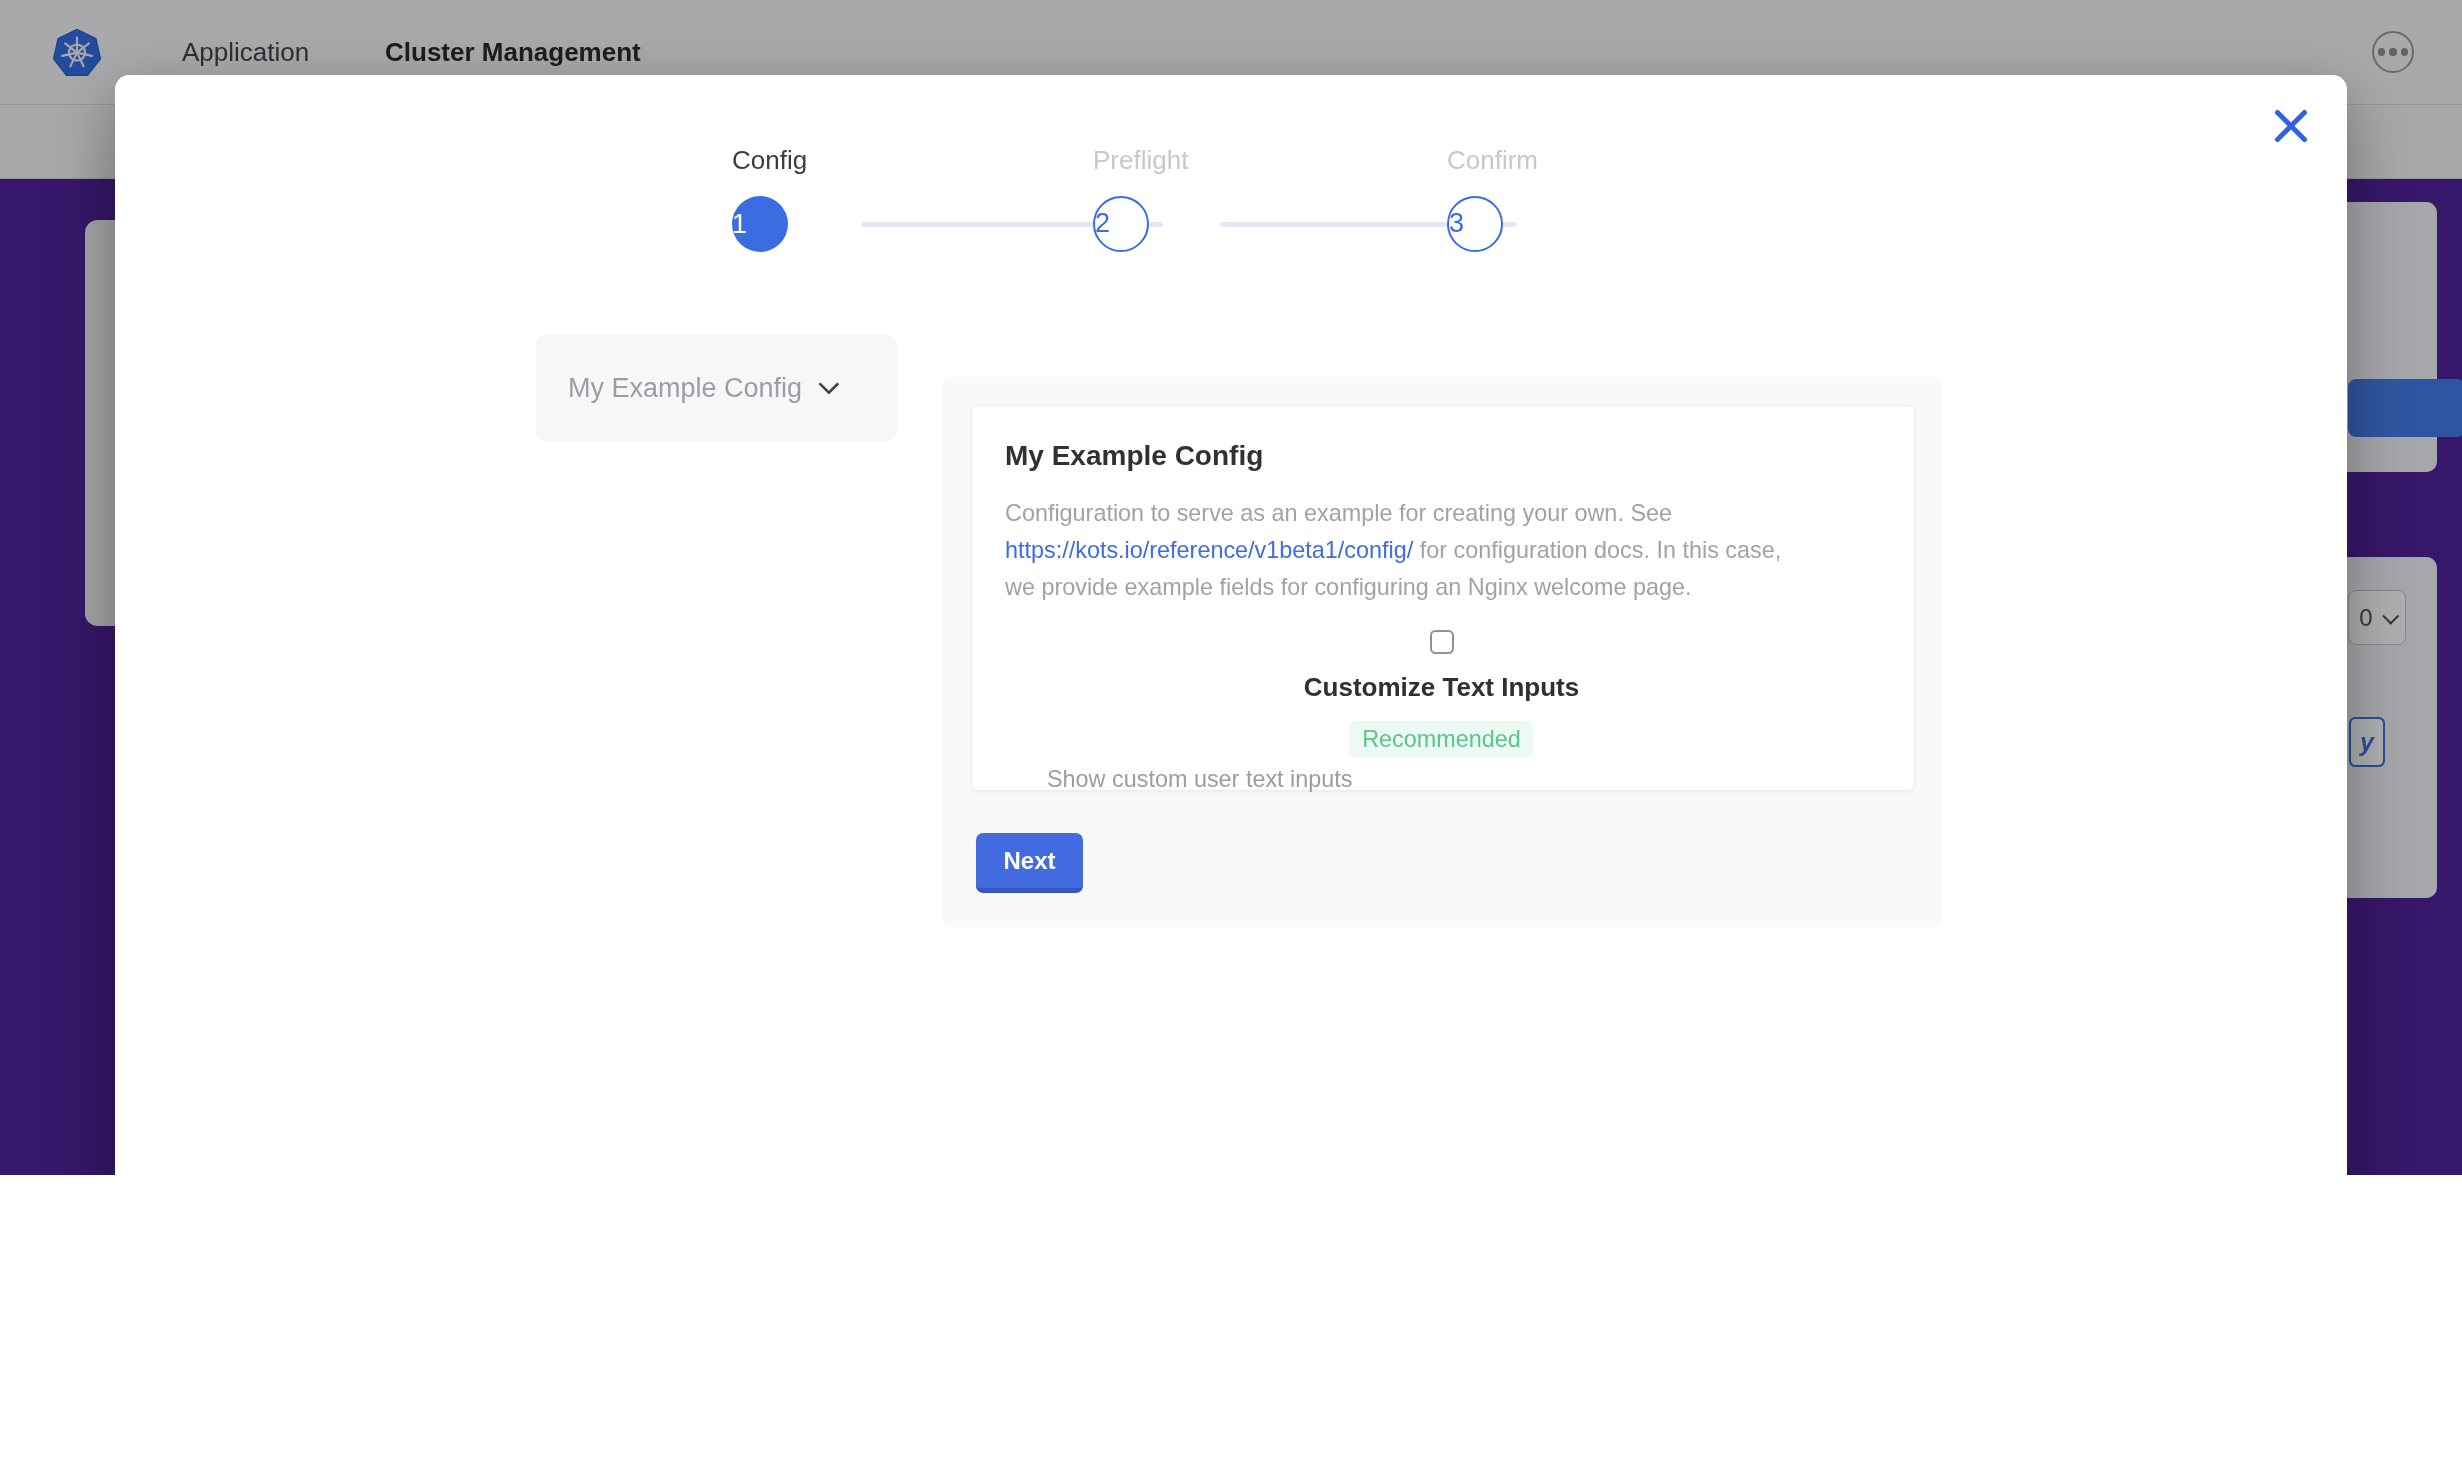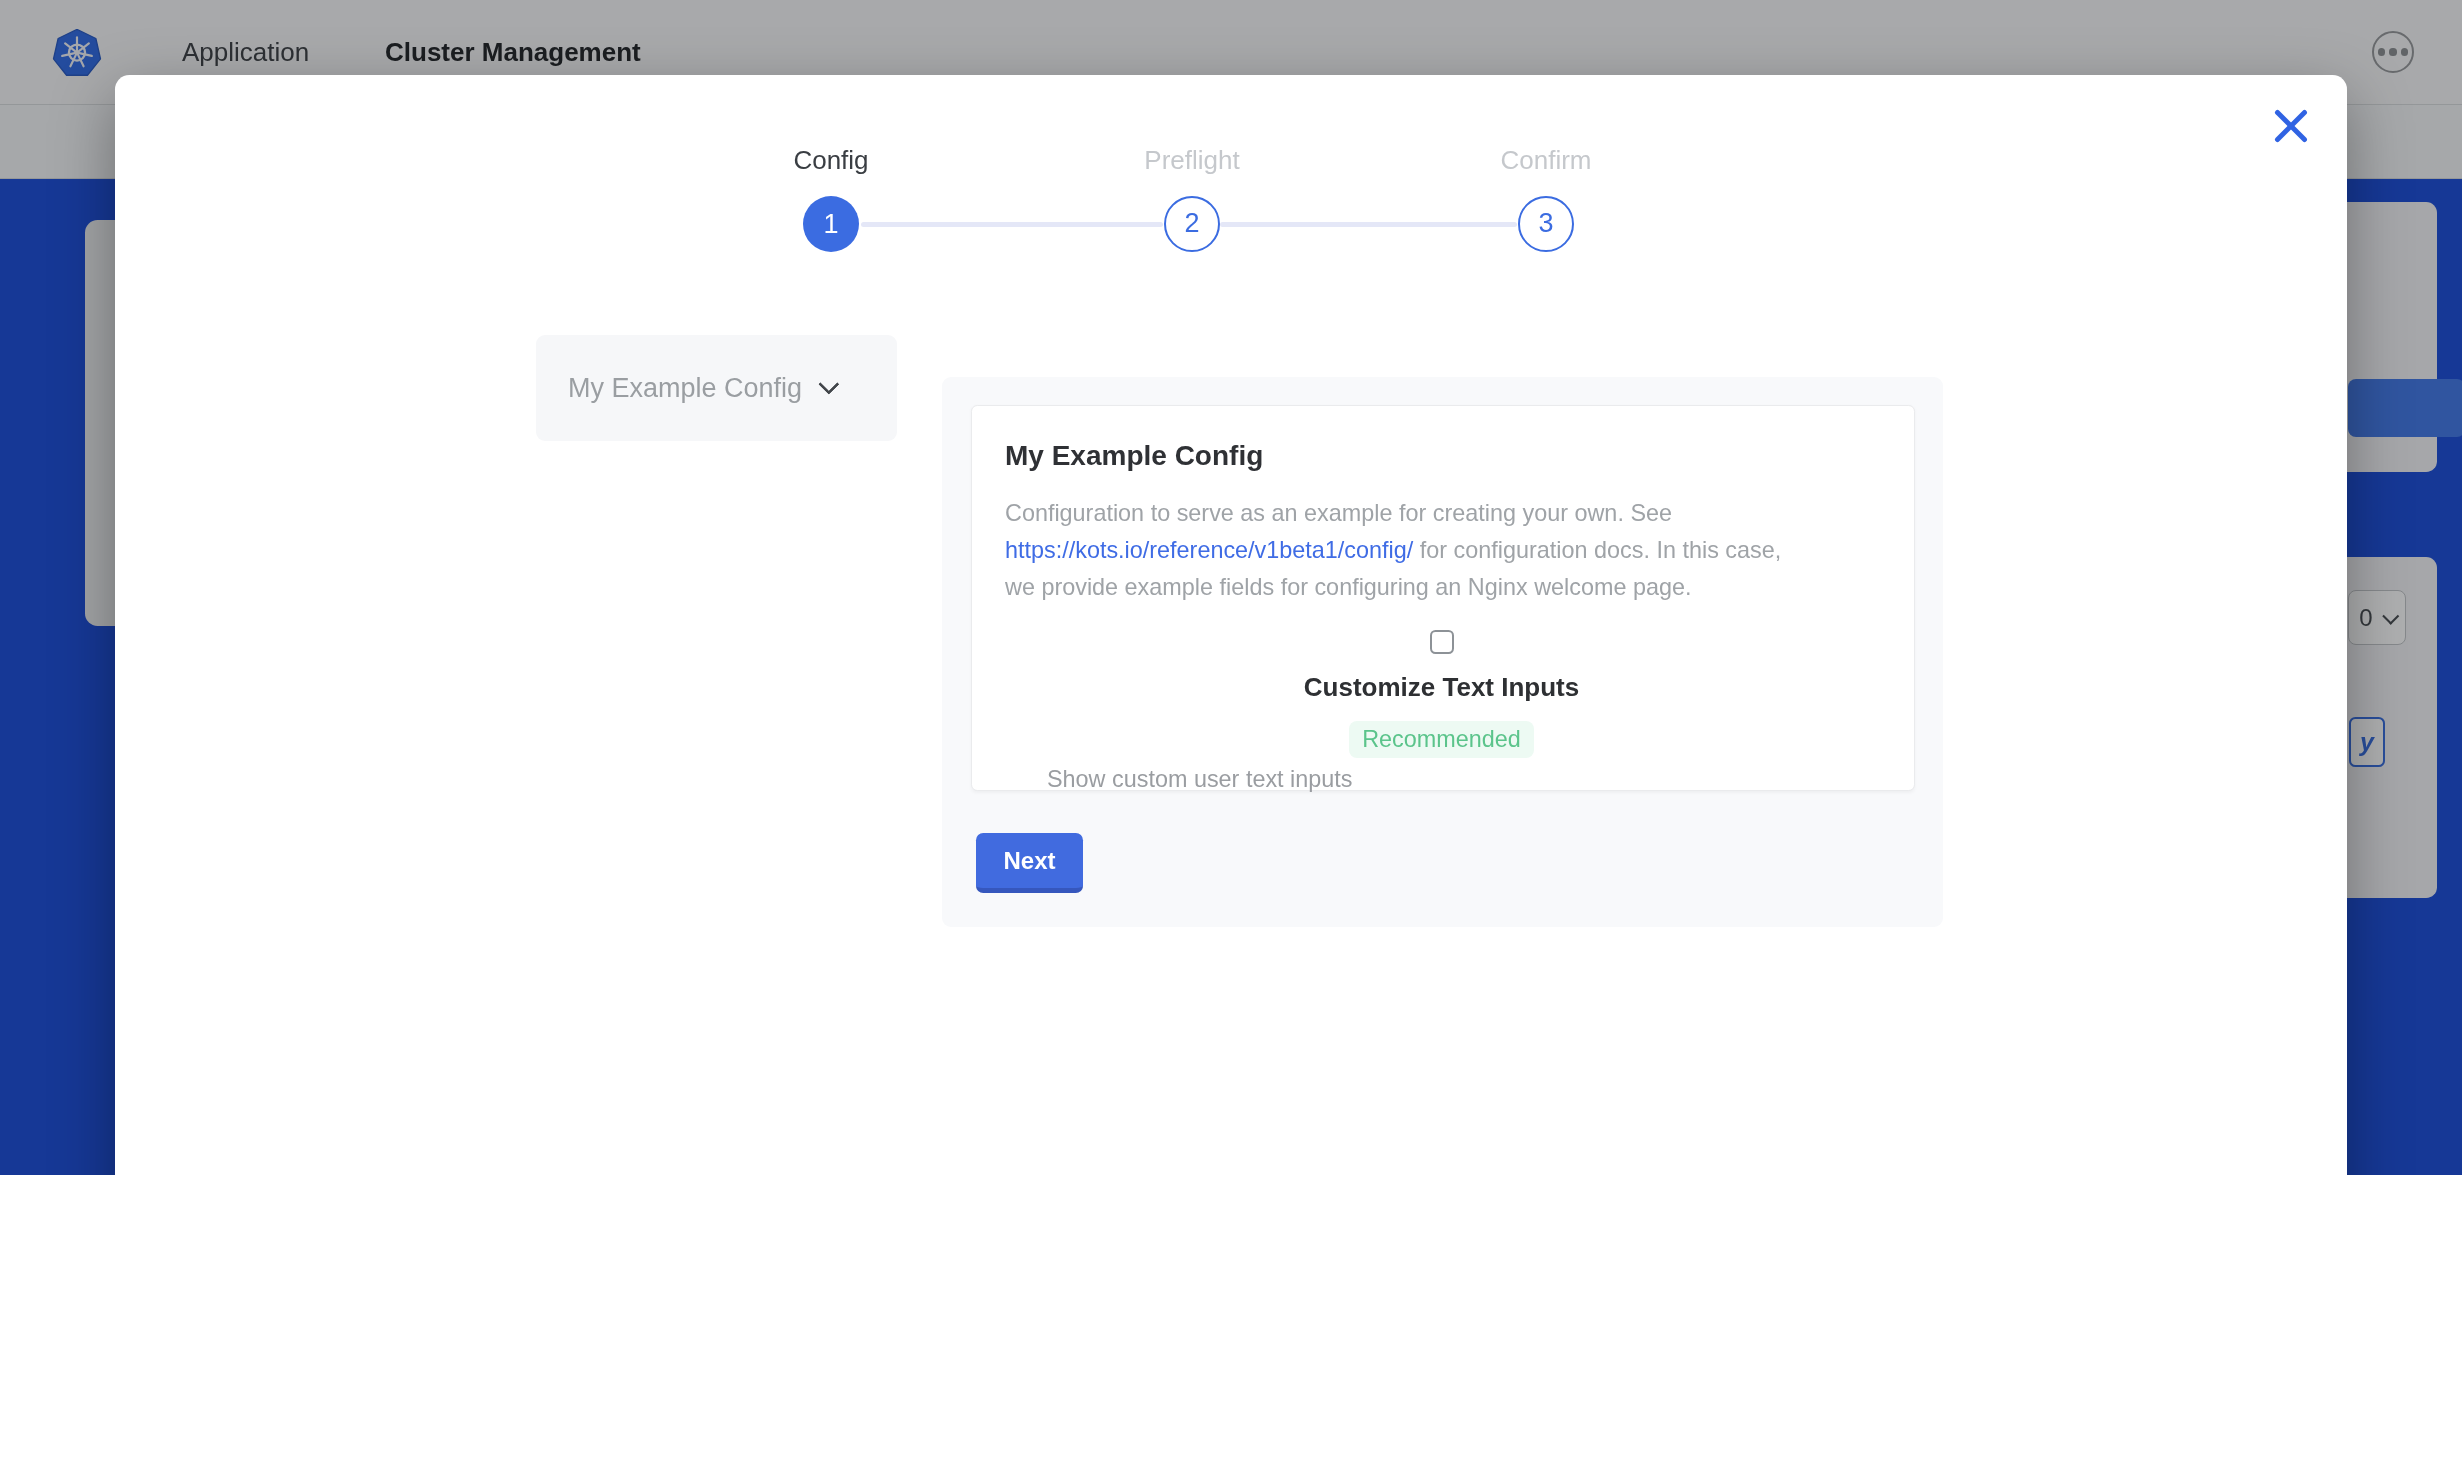--- a/index.html
+++ b/index.html
@@ -1,18 +1,18 @@
 <!DOCTYPE html>
 <html style="font-size:14.4px"><head>
 <meta charset="utf-8">
 <style>
   * { margin:0; padding:0; box-sizing:border-box; }
   html,body { width:2462px; height:1481px; background:#fff; }
   body { font-family:"Liberation Sans", sans-serif; }
-  .canvas { position:relative; width:2462px; height:1175px; overflow:hidden; background:#1d4ed8; }
+  .canvas { position:relative; width:2462px; height:1175px; overflow:hidden; background:#4c1d95; }
 
   
   .bg-page { position:absolute; inset:0; }
   .top-strip { position:absolute; left:0; top:0; width:2462px; height:23.4px; background:#e2e3e5; }
   .nav { position:absolute; left:0; top:0; width:2462px; height:105px; background:#f6f7f8; border-bottom:1.8px solid #d9dbdd; }
   .k8s-logo { position:absolute; left:52px; top:29px; }
   .nav-tab { position:absolute; top:0; height:105px; display:flex; align-items:center; font-size:26px; color:#3f4246; }
   .nav-tab.t0 { left:182px; }
   .nav-tab.t1 { left:385px; font-weight:700; color:#25272a; }
   .menu-btn { position:absolute; left:2372px; top:31px; width:42px; height:42px; border-radius:50%;
@@ -33,21 +33,21 @@
   .footer-version { position:absolute; left:0; top:1431px; width:2462px; text-align:center; font-size:25px; color:#d3d6d7; }
 
   
   .overlay { position:absolute; inset:0; background:rgba(10,12,14,0.33); }
 
   
   .modal { position:absolute; left:115px; top:75px; width:2232px; height:1335px; background:#fff; border-radius:14.4px;
            box-shadow:0 21.6px 63px rgba(0,0,0,0.35); }
   .close-btn { position:absolute; top:32px; right:36px; width:40px; height:40px; background:transparent; border:none; cursor:pointer; }
 
-  .step { position:absolute; width:198px; top:70px; text-align:center; }
+  .step { position:absolute; width:198px; top:70px; text-align:left; }
   .step .step-label { font-size:26px; color:#c5c8cc; display:block; }
   .step.active .step-label { color:#3a3e43; }
   .step .step-circle { display:inline-block; width:56px; height:56px; margin-top:20px; border-radius:50%;
                        font-size:27px; line-height:50px; background:#fff; border:2.7px solid #3b6ce1; color:#3b6ce1; }
   .step.active .step-circle { background:#3b6ce1; border:none; color:#fff; line-height:56px; }
   .connector { position:absolute; top:147px; height:5.4px; border-radius:2.7px; background:#e4e7f7; }
   .conn-1 { left:746px; width:302px; }
   .conn-2 { left:1105px; width:297px; }
 
   .group-selector { position:absolute; left:421px; top:260px; width:361px; height:106px; background:#f6f7f9; border-radius:9px;

